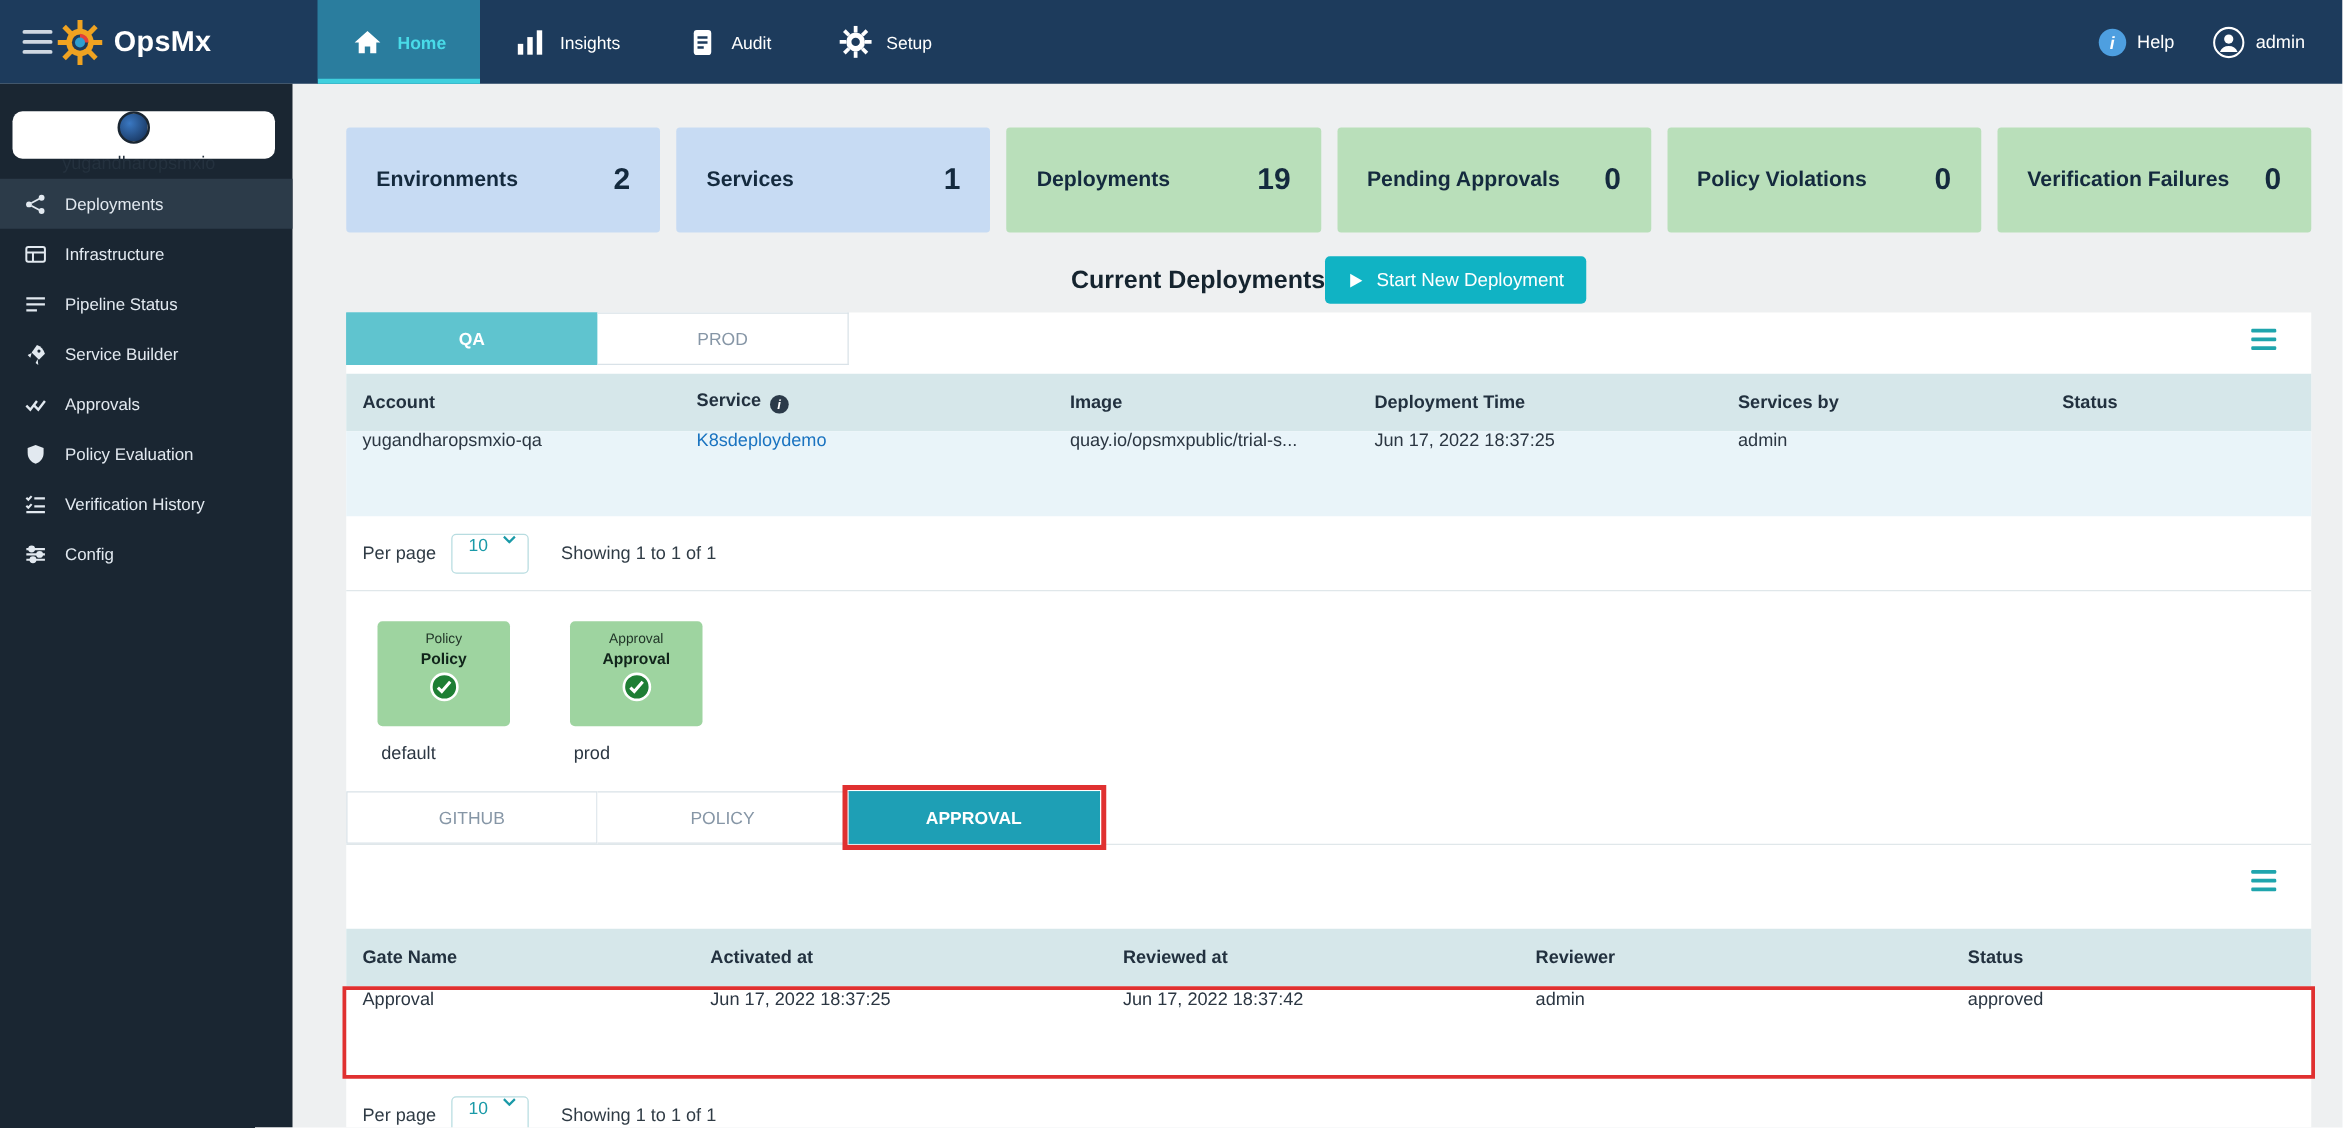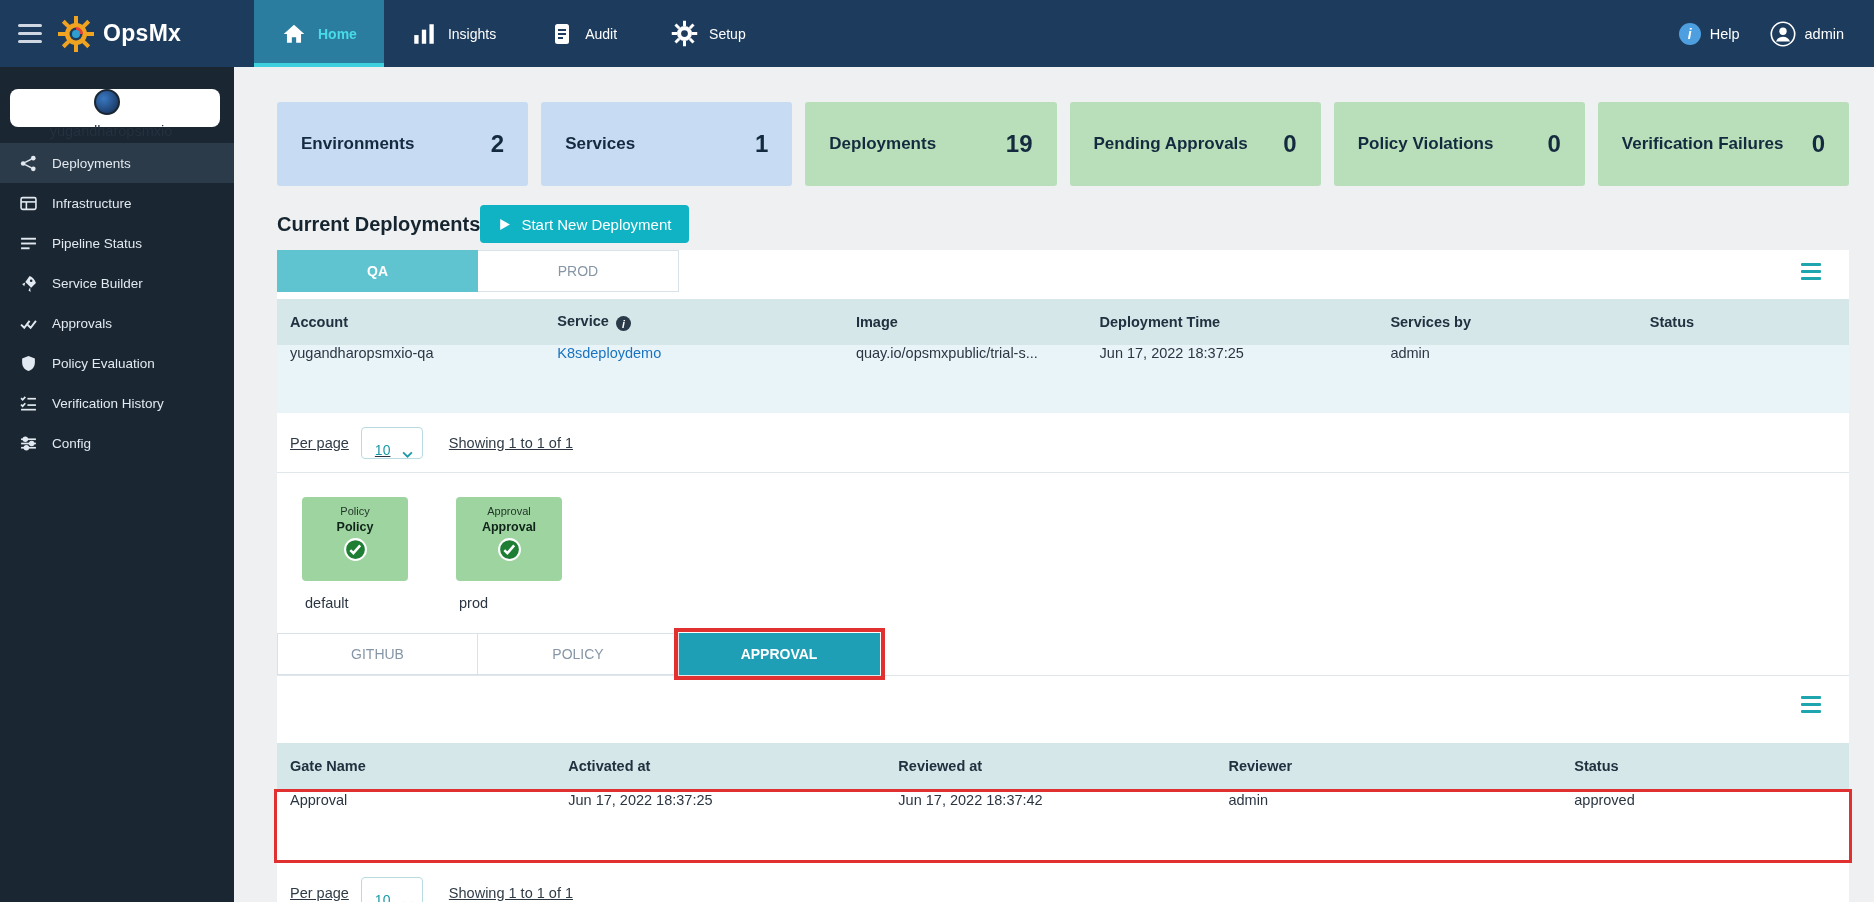--- a/index.html
+++ b/index.html
@@ -9,21 +9,21 @@
     font-family: "Liberation Sans", sans-serif;
     background: #eef0f1; color: #2b3642;
   }
   .app { position: relative; width: 1874px; height: 902px; }
 
   
   .topbar {
     position: absolute; top: 0; left: 0; width: 100%; height: 67px;
     background: #1d3b5c; display: flex; align-items: stretch; color: #fff;
   }
-  .topbar-left { width: 234px; display: flex; align-items: center; gap: 16px; padding-left: 18px; flex: none; }
+  .topbar-left { width: 234px; display: flex; align-items: center; gap: 4px; padding-left: 18px; flex: none; }
   .hamburger { cursor: pointer; display: flex; flex-direction: column; gap: 5px; }
   .hamburger span { display: block; width: 24px; height: 3px; background: #cfd8e2; border-radius: 2px; }
   .brand { display: flex; align-items: center; gap: 9px; }
   .brand-name { font-size: 23px; font-weight: bold; color: #fff; letter-spacing: 0.3px; }
   .topnav { display: flex; margin-left: 20px; }
   .nav-item { display: flex; align-items: center; gap: 11px; padding: 0 27px; font-size: 14px; color: #fff; cursor: pointer; }
   .nav-item.active { background: #2a7d9e; box-shadow: inset 0 -4px 0 #3fd0de; }
   .nav-item.active .nav-label { color: #49dbe8; font-weight: bold; }
   .topbar-right { margin-left: auto; display: flex; align-items: center; gap: 30px; padding-right: 30px; }
   .help-group, .user-group { display: flex; align-items: center; gap: 9px; font-size: 14.5px; cursor: pointer; }
@@ -45,21 +45,21 @@
 
   
   .main { position: absolute; left: 234px; top: 67px; right: 0; bottom: 0; overflow: hidden; }
   .stats { display: flex; gap: 13px; margin: 35px 25px 0 43px; }
   .stat-card { flex: 1; height: 84px; border-radius: 3px; display: flex; align-items: center; justify-content: space-between; padding: 16px 24px; cursor: pointer; }
   .stat-card[data-color="blue"]  { background: #c7dbf3; }
   .stat-card[data-color="green"] { background: #b9dfba; }
   .stat-label { font-size: 17px; font-weight: bold; color: #142a3e; }
   .stat-value { font-size: 24px; font-weight: bold; color: #142a3e; }
 
-  .section-row { display: flex; align-items: center; justify-content: flex-start; margin: 19px 25px 7px 43px; height: 38px; }
+  .section-row { display: flex; align-items: center; justify-content: center; margin: 19px 25px 7px 43px; height: 38px; }
   .section-title { font-size: 20px; font-weight: bold; color: #15242f; }
   .start-btn { background: #10b3c4; color: #fff; border: none; border-radius: 4px; height: 38px; padding: 0 18px; font-size: 15px; display: flex; align-items: center; gap: 10px; cursor: pointer; font-family: inherit; }
 
   .panel { background: #fff; margin: 0 25px 0 43px; min-height: 655px; }
   .tabs-row { display: flex; align-items: center; }
   .tabs-row.underlined { border-bottom: 1px solid #e0e7ea; }
   .tab { width: 201px; height: 42px; display: flex; align-items: center; justify-content: center; font-size: 14px; border: 1px solid #d9e2e8; background: #fff; color: #8696a6; cursor: pointer; }
   .tab + .tab { border-left: none; }
   .tab.active-env { background: #5fc4cf; color: #fff; border-color: #5fc4cf; font-weight: bold; }
   .tab.active-gate { background: #1e9fb5; color: #fff; border-color: #1e9fb5; font-weight: bold; outline: 4px solid #e03030; outline-offset: 1px; }
@@ -70,24 +70,24 @@
   .tbl-head { display: flex; background: #d6e7ea; height: 46px; align-items: center; font-weight: bold; color: #22313f; font-size: 14.5px; margin-top: 7px; }
   .tbl-row { display: flex; height: 68px; align-items: flex-start; font-size: 14.5px; color: #2b3642; }
   .tbl-row.dep { background: #e9f4f9; }
   .tcell { padding-left: 13px; overflow: hidden; white-space: nowrap; text-overflow: ellipsis; }
   .c1a { width: 17%; } .c2a { width: 19%; } .c3a { width: 15.5%; } .c4a { width: 18.5%; } .c5a { width: 16.5%; } .c6a { width: 13.5%; }
   .g1 { width: 17.7%; } .g2 { width: 21%; } .g3 { width: 21%; } .g4 { width: 22%; } .g5 { width: 18.3%; }
   .svc-link { color: #1a73c0; cursor: pointer; }
   .info-i { display: inline-flex; width: 15px; height: 15px; border-radius: 50%; background: #2b3a49; color: #fff; font-size: 10.5px; font-weight: bold; align-items: center; justify-content: center; margin-left: 7px; vertical-align: -2px; font-style: italic; }
   .status-dot { width: 14px; height: 14px; border-radius: 50%; background: #4caf50; margin-left: 28px; }
 
-  .pagination { display: flex; align-items: center; padding: 12px 0 12px 13px; height: 60px; text-decoration: underline; }
+  .pagination { display: flex; align-items: center; padding: 12px 0 12px 13px; height: 60px; }
   .pagination.bordered { border-bottom: 1px solid #e0e7ea; }
   .pp-label { font-size: 14.5px; color: #2f3b45; margin-right: 12px; }
-  .pp-select { width: 62px; height: 32px; border: 1px solid #b7dce0; border-radius: 4px; display: flex; align-items: flex-end; justify-content: space-between; padding: 0 9px 0 13px; color: #1a9aa8; font-size: 14px; cursor: pointer; background: #fff; }
+  .pp-select { width: 62px; height: 32px; border: 1px solid #b7dce0; border-radius: 4px; display: flex; align-items: flex-start; justify-content: space-between; padding: 0 9px 0 13px; color: #1a9aa8; font-size: 14px; cursor: pointer; background: #fff; }
   .pp-showing { font-size: 14.5px; color: #2f3b45; margin-left: 26px; }
 
   .stages-wrap { padding: 24px 0 0 25px; }
   .stage-cards { display: flex; gap: 48px; }
   .stage-card { width: 106px; height: 84px; background: #9ed4a0; border-radius: 4px; display: flex; flex-direction: column; align-items: center; padding-top: 8px; gap: 3px; cursor: pointer; }
   .stage-type { font-size: 11px; color: #1f3326; }
   .stage-name { font-size: 12.5px; font-weight: bold; color: #10241a; }
   .stage-labels { display: flex; gap: 48px; margin: 14px 0 22px 25px; }
   .stage-env { width: 106px; font-size: 14.5px; color: #2b3642; padding-left: 3px; }
 

